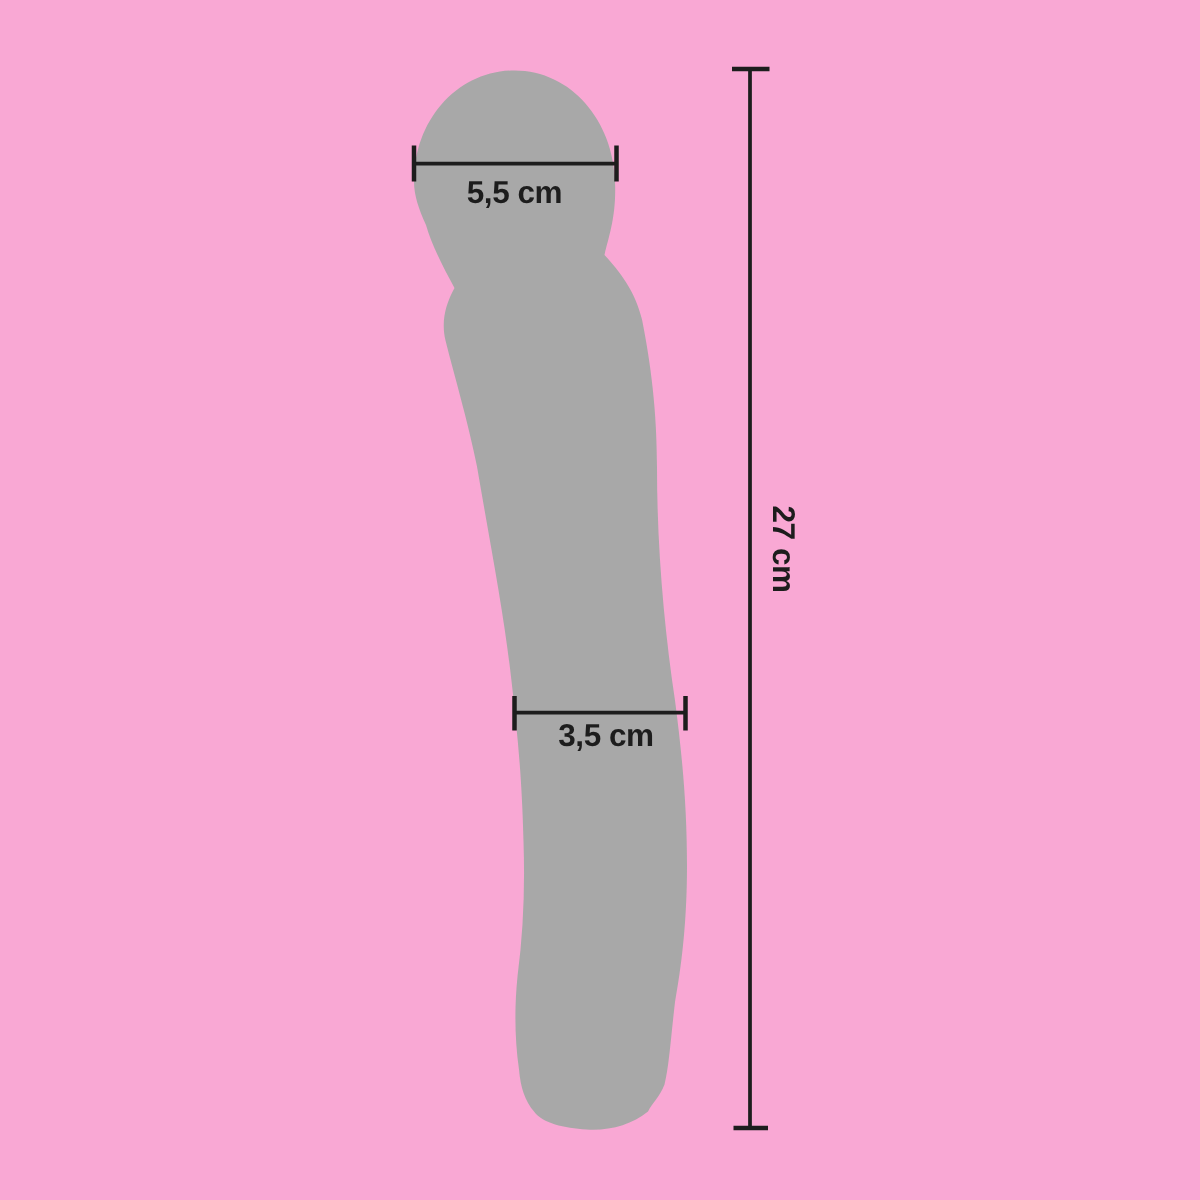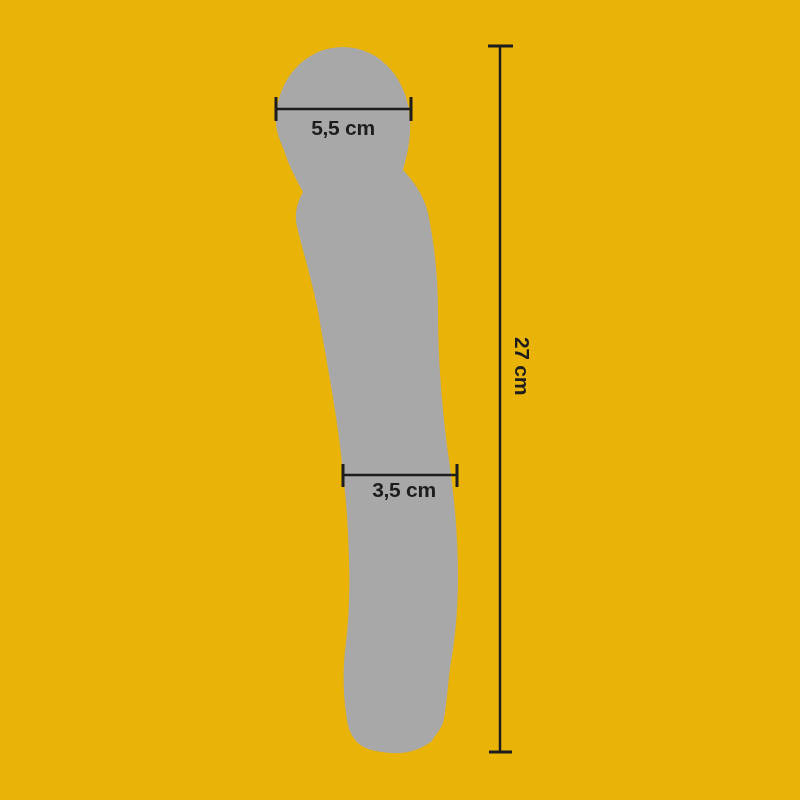--- a/index.html
+++ b/index.html
@@ -7,21 +7,21 @@
     padding: 0;
     width: 800px;
     height: 800px;
     background: #ffffff;
     overflow: hidden;
   }
   .stage {
     position: relative;
     width: 800px;
     height: 800px;
-    background: #eab308;
+    background: #f9a8d4;
   }
   svg { display: block; }
   .silhouette { fill: #a8a8a8; }
   .dim-line {
     stroke: #1d1d1d;
     stroke-width: 2.5;
     fill: none;
   }
   .dim-tick {
     stroke: #1d1d1d;

